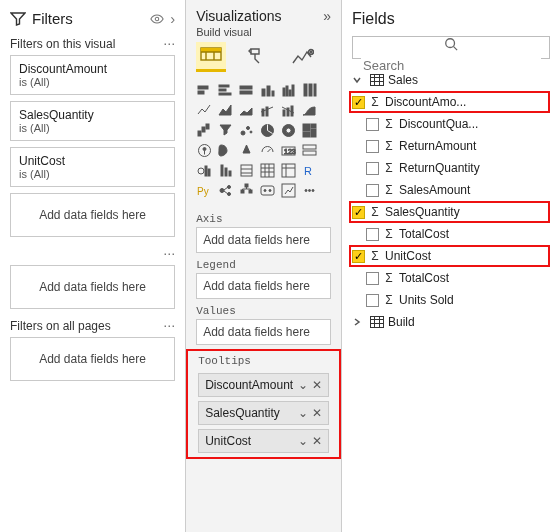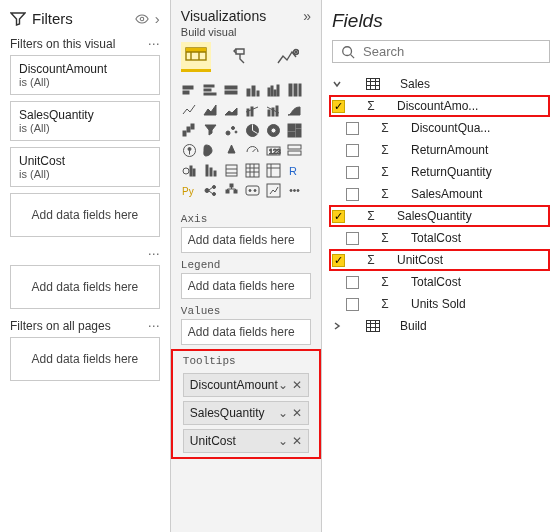--- a/index.html
+++ b/index.html
@@ -49,27 +49,27 @@
     padding: 5px 6px; font-size:12px; color:#444; height:26px; line-height:14px;
   }
   .tooltip-block { border:2px solid #e11; padding: 2px 0 4px; margin-top:4px; }
   .tt-row {
     margin: 4px 10px 0; background:#e6e6e6; border:1px solid #c9c9c9;
     height:24px; display:flex; align-items:center; padding:0 6px; font-size:12px;
   }
   .tt-row .spacer { flex:1; }
 
   
-  .fields-head { font-size:19px; margin:2px 0 8px;font-style:italic; }
+  .fields-head { font-size:16px; margin:2px 0 8px; }
   .search {
     border:1px solid #bdbdbd; background:#fff; height:23px;
-    display:flex; align-items:center; gap:6px; padding:0 8px; margin-bottom:10px;
+    display:flex; align-items:center; gap:6px; padding:0 8px; margin-bottom:10px;flex-direction:column;
   }
   .search input { border:none; outline:none; flex:1; font-size:13px; }
-  .tree-row { display:flex; align-items:center; gap:20px; height:22px; }
+  .tree-row { display:flex; align-items:center; gap:4px; height:22px; }
   .indent1 { padding-left: 14px; }
   .cb { width:13px; height:13px; border:1px solid #888; display:inline-flex; align-items:center; justify-content:center; font-size:11px; line-height:1; }
   .cb.checked { background:#fdd018; border-color:#caa600; color:#000; }
   .sigma { width:12px; text-align:center; color:#333; }
   .hl { border:2px solid #e11; margin-left:-3px; padding-left:1px; padding-right:2px; }
   .txt { white-space:nowrap; overflow:hidden; text-overflow:ellipsis; flex:1; }
 
   svg { display:block; }
   .chev { width:14px; color:#555; }
 </style>

